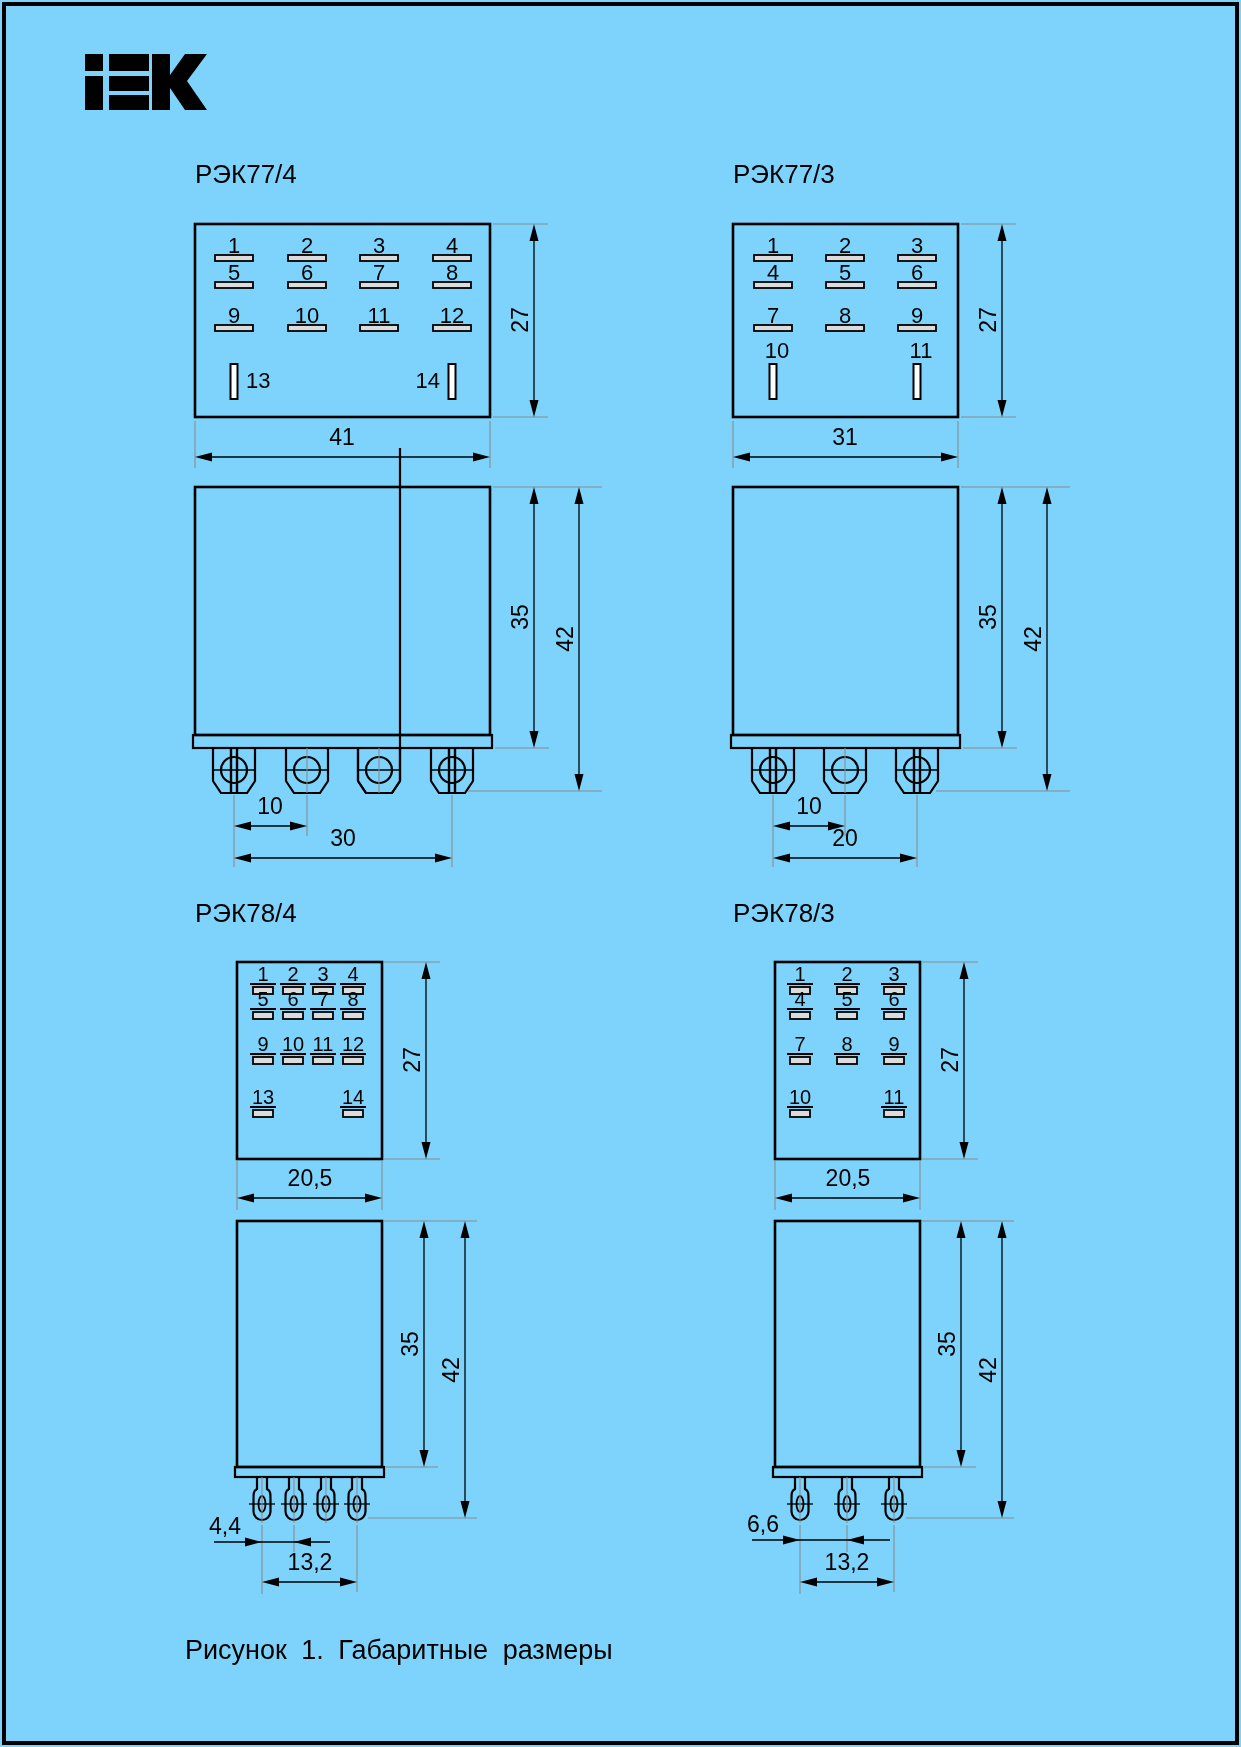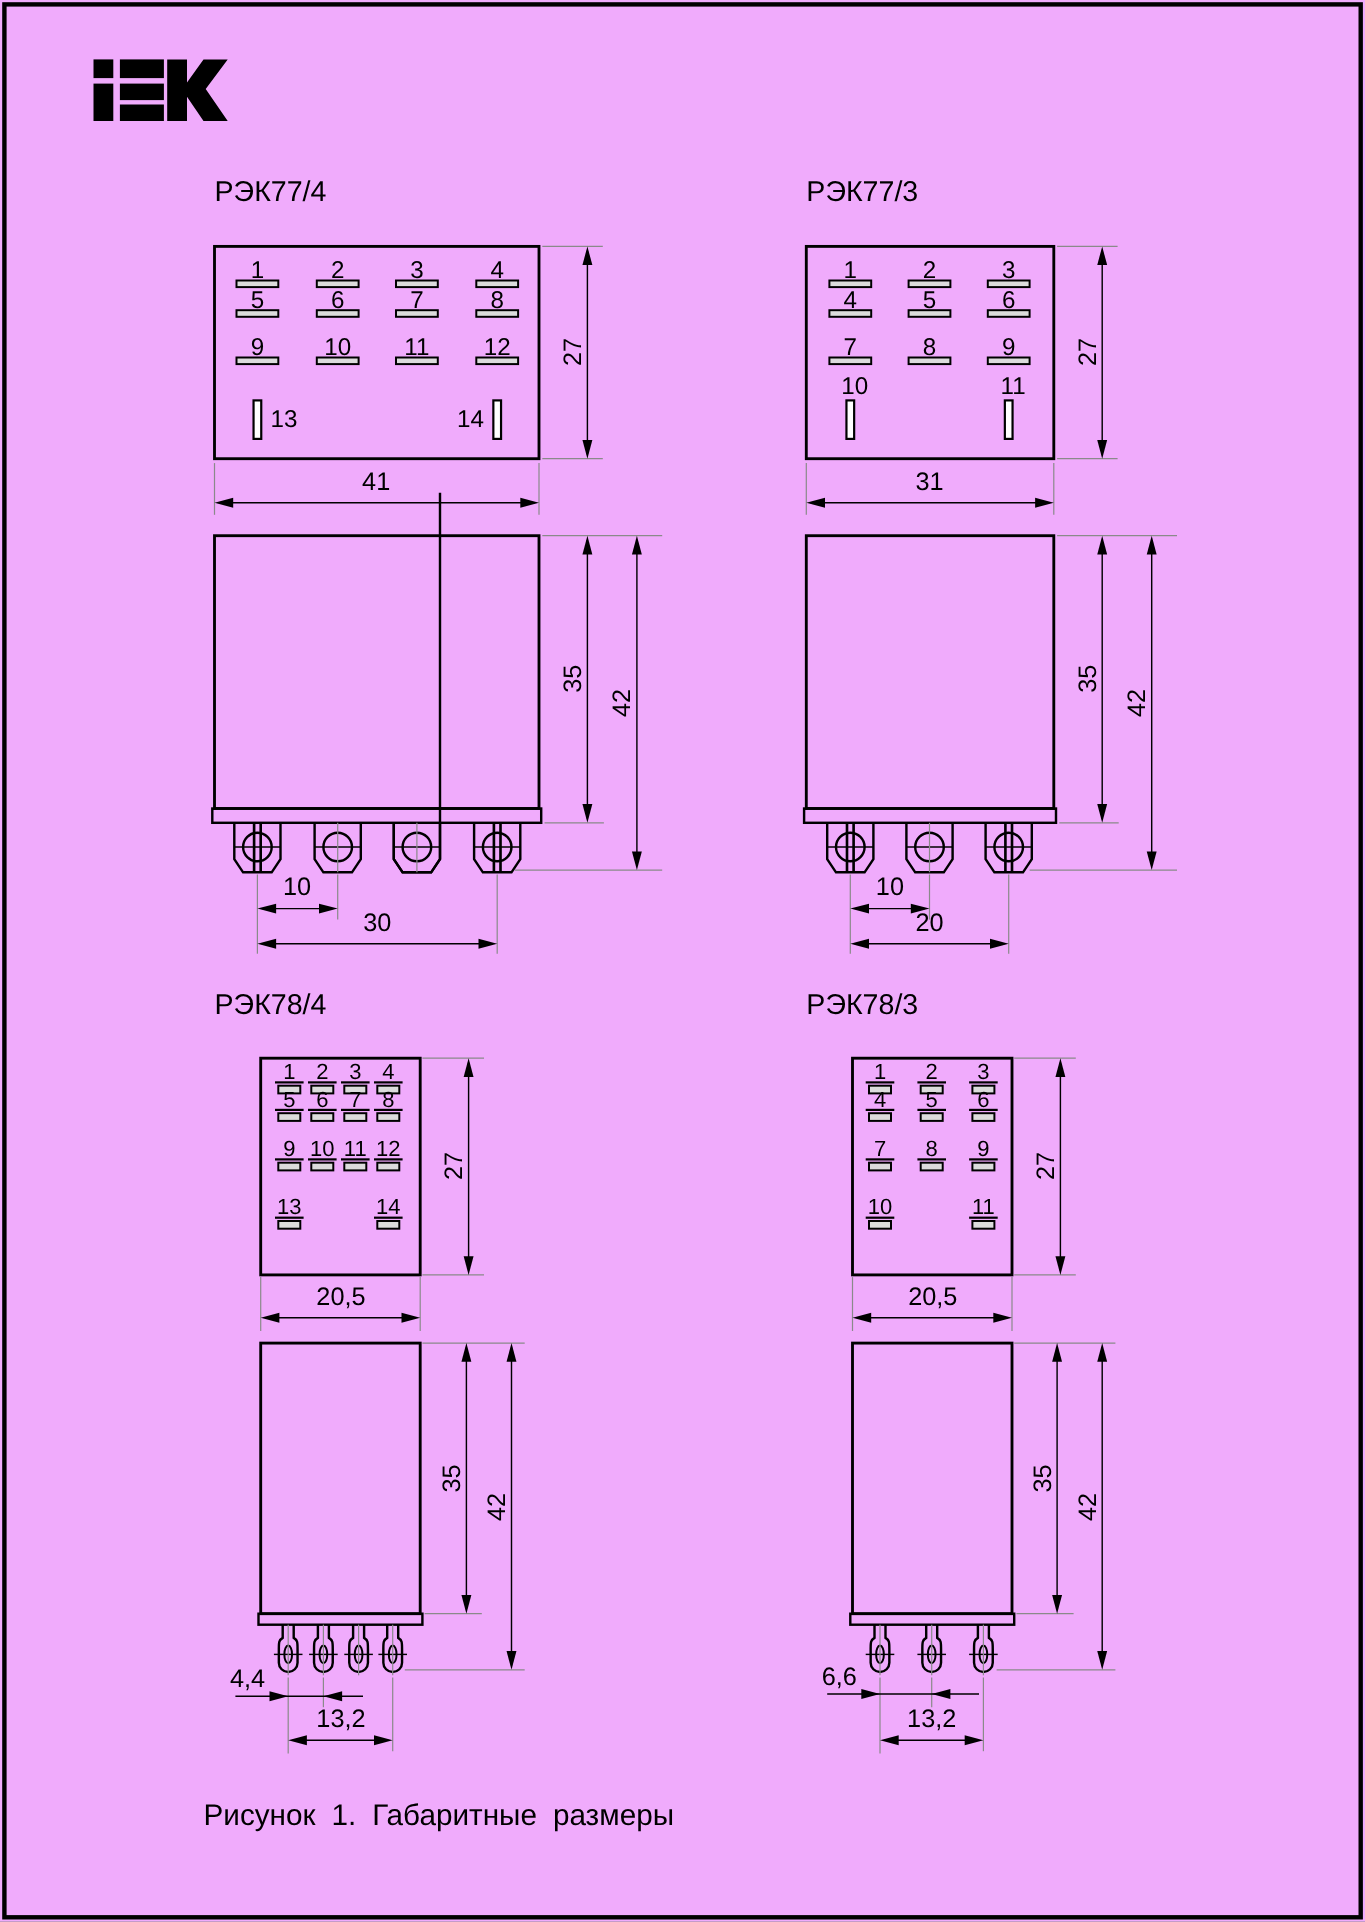--- a/index.html
+++ b/index.html
@@ -1,16 +1,16 @@
 <!DOCTYPE html>
 <html><head>
 <meta charset="utf-8">
 <style>
   html,body{margin:0;padding:0;background:#888;}
-  .page{position:relative;width:1241px;height:1747px;background:#f0abfc;margin:0 auto;
+  .page{position:relative;width:1241px;height:1747px;background:#7dd3fc;margin:0 auto;
         font-family:"Liberation Sans",sans-serif;}
   .frame{position:absolute;inset:2px;border:4px solid #000;pointer-events:none;}
   svg{position:absolute;left:0;top:0;}
   svg text{fill:#000;font-family:"Liberation Sans",sans-serif;}
   .t  {font-size:26px;}
   .n  {font-size:22px;text-anchor:middle;}
   .nL {font-size:22px;text-anchor:start;}
   .nR {font-size:22px;text-anchor:end;}
   .n8 {font-size:20px;text-anchor:middle;}
   .dm {font-size:23px;text-anchor:middle;}

